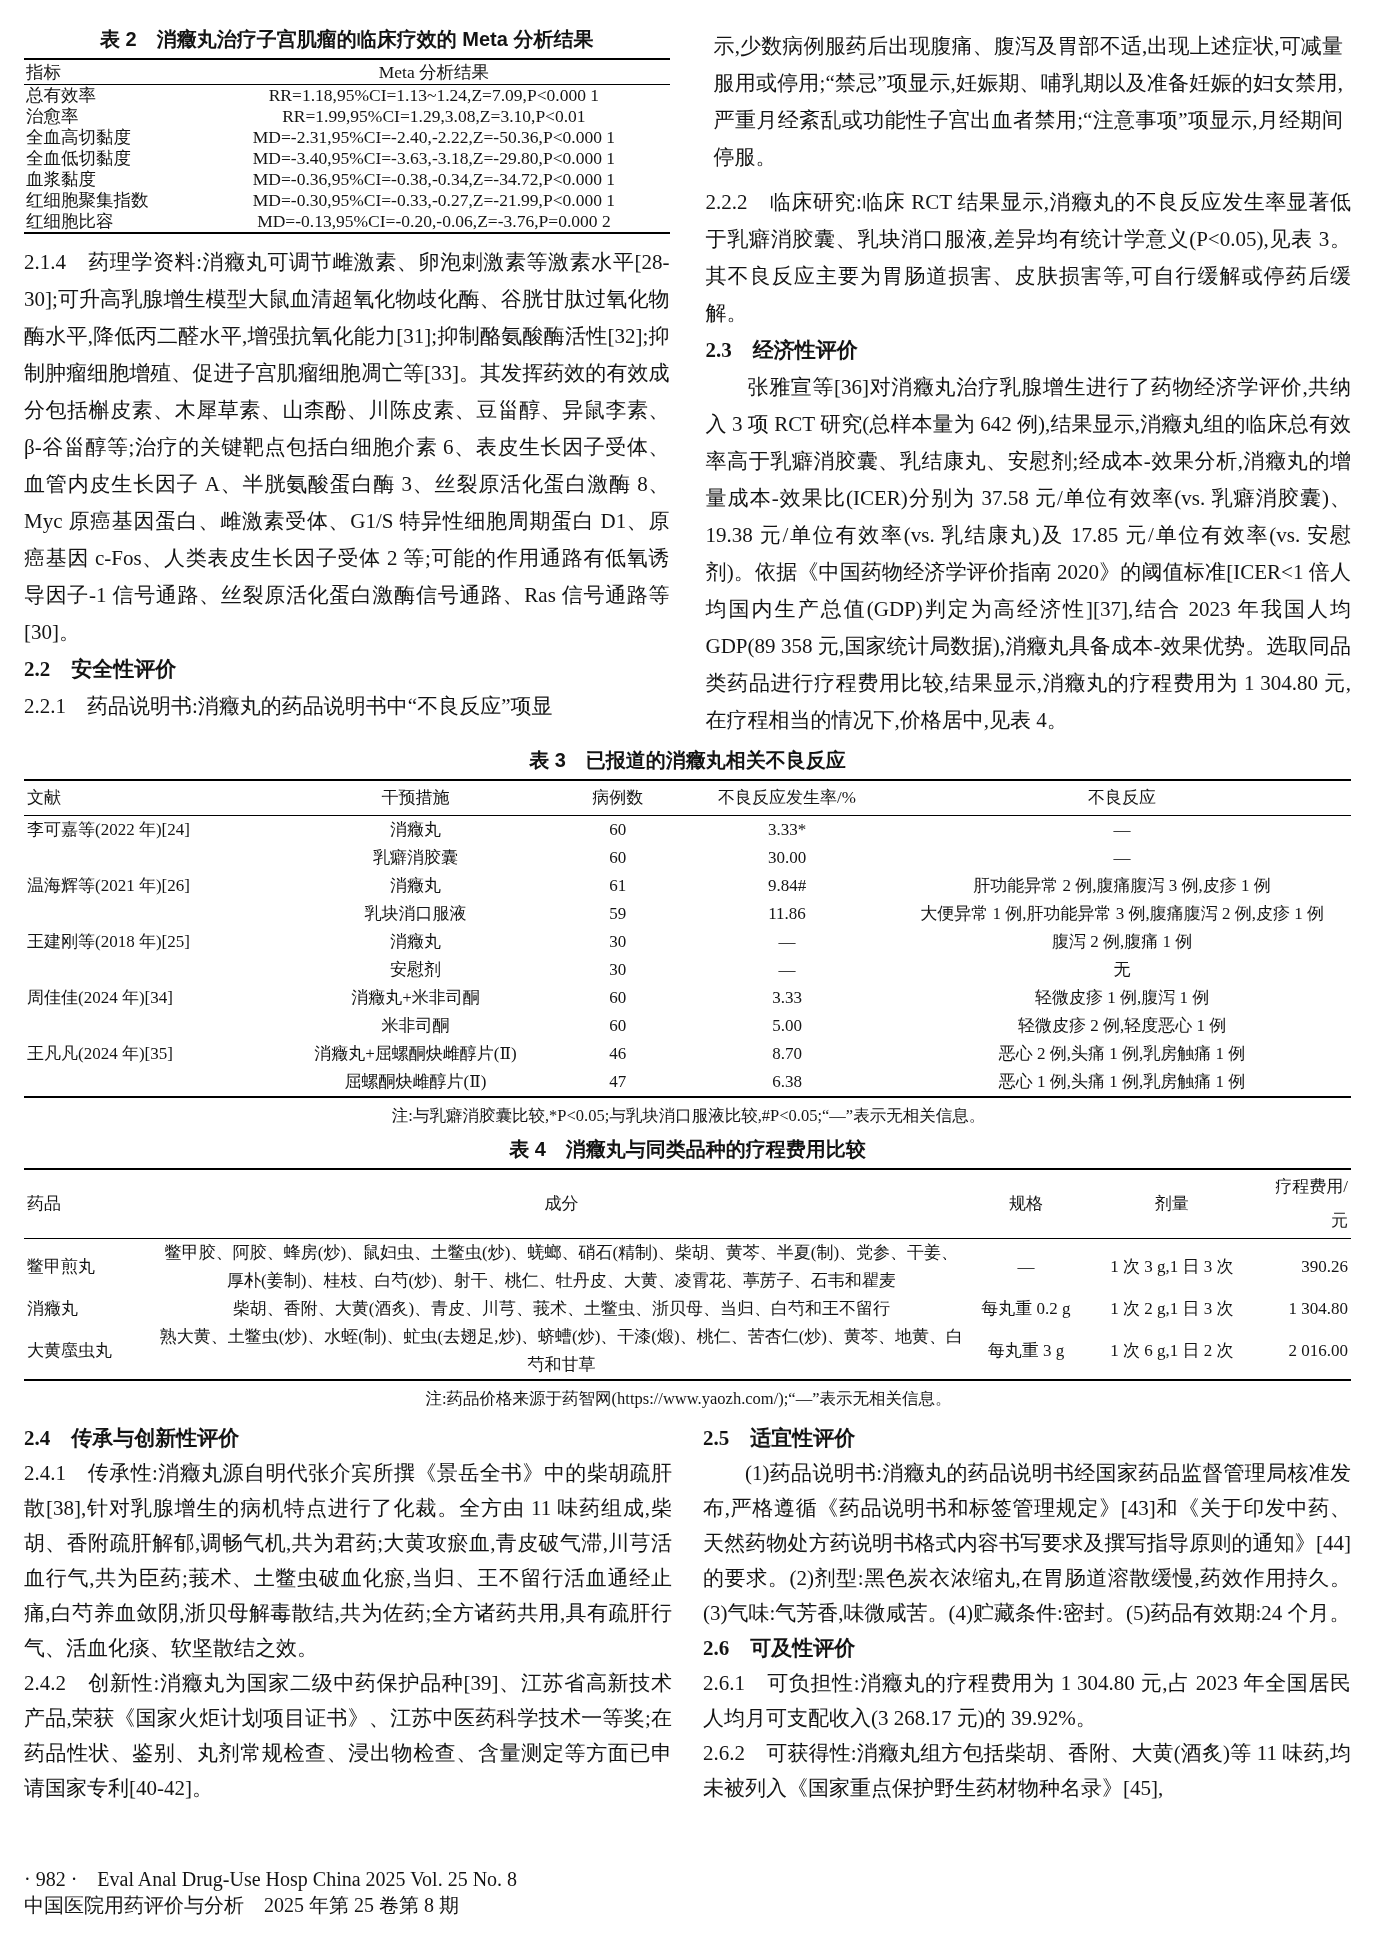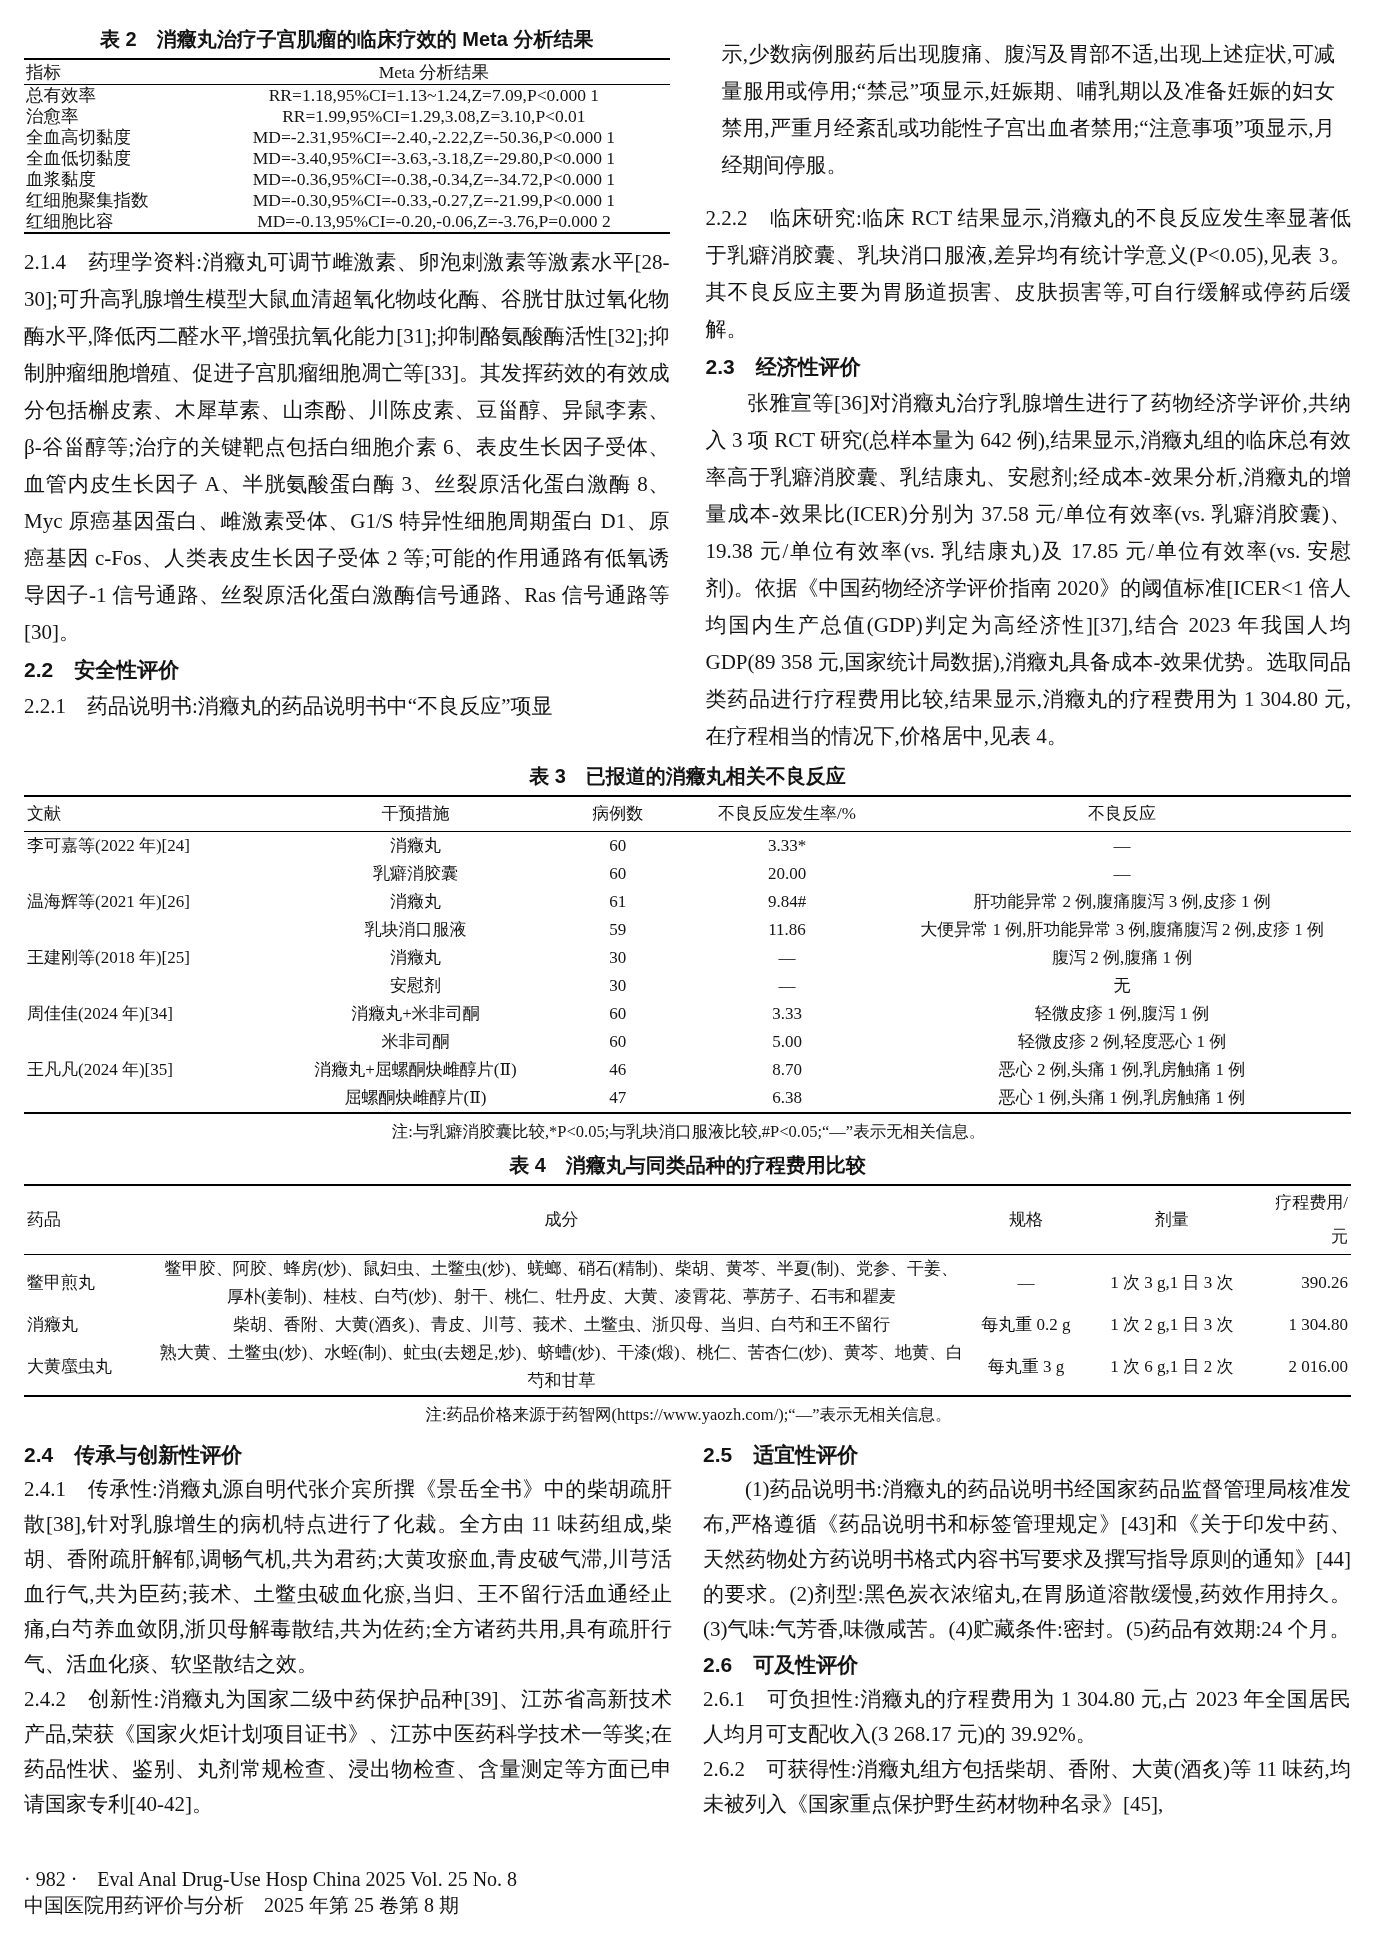--- a/index.html
+++ b/index.html
@@ -6,21 +6,21 @@
   .page{
     width:1375px;height:1940px;background:#ffffff;color:#141414;
     position:relative;box-sizing:border-box;padding:20px 24px 0 24px;
     font-family:"Liberation Serif","DejaVu Serif",serif;
   }
   .columns{display:flex;gap:36px;}
   .col{flex:1;min-width:0;}
   .body-text{font-size:21px;line-height:37px;text-align:justify;}
   .body-text.tight{line-height:35px;}
   .sec-head{
-    font-family:Liberation Sans, sans-serif;
+    font-family:Liberation Serif, serif;
     font-weight:bold;font-size:21px;line-height:37px;text-align:left;
   }
   .sec-head.tight{line-height:35px;}
   .indent{text-indent:2em;}
   .tbl-title{
     font-family:"Liberation Sans","DejaVu Sans",sans-serif;
     font-weight:bold;text-align:center;font-size:20px;line-height:30px;
     margin:4px 0 4px 0;
   }
   table{border-collapse:collapse;width:100%;table-layout:fixed;}
@@ -100,21 +100,21 @@
               <td>MD=-0.13,95%CI=-0.20,-0.06,Z=-3.76,P=0.000 2</td>
             </tr>
           </tbody>
       </table>
       <div class="spacer-s"></div>
       <p class="body-text" style="margin:4px 0 0 0;">2.1.4　药理学资料:消癥丸可调节雌激素、卵泡刺激素等激素水平[28-30];可升高乳腺增生模型大鼠血清超氧化物歧化酶、谷胱甘肽过氧化物酶水平,降低丙二醛水平,增强抗氧化能力[31];抑制酪氨酸酶活性[32];抑制肿瘤细胞增殖、促进子宫肌瘤细胞凋亡等[33]。其发挥药效的有效成分包括槲皮素、木犀草素、山柰酚、川陈皮素、豆甾醇、异鼠李素、β-谷甾醇等;治疗的关键靶点包括白细胞介素 6、表皮生长因子受体、血管内皮生长因子 A、半胱氨酸蛋白酶 3、丝裂原活化蛋白激酶 8、Myc 原癌基因蛋白、雌激素受体、G1/S 特异性细胞周期蛋白 D1、原癌基因 c-Fos、人类表皮生长因子受体 2 等;可能的作用通路有低氧诱导因子-1 信号通路、丝裂原活化蛋白激酶信号通路、Ras 信号通路等[30]。</p>
       <div class="sec-head">2.2　安全性评价</div>
       <p class="body-text" style="margin:0;">2.2.1　药品说明书:消癥丸的药品说明书中“不良反应”项显</p>
     </div>
     <div class="col">
-      <p class="body-text" style="margin:16px;">示,少数病例服药后出现腹痛、腹泻及胃部不适,出现上述症状,可减量服用或停用;“禁忌”项显示,妊娠期、哺乳期以及准备妊娠的妇女禁用,严重月经紊乱或功能性子宫出血者禁用;“注意事项”项显示,月经期间停服。</p>
+      <p class="body-text" style="margin:8px;">示,少数病例服药后出现腹痛、腹泻及胃部不适,出现上述症状,可减量服用或停用;“禁忌”项显示,妊娠期、哺乳期以及准备妊娠的妇女禁用,严重月经紊乱或功能性子宫出血者禁用;“注意事项”项显示,月经期间停服。</p>
       <p class="body-text" style="margin:0;">2.2.2　临床研究:临床 RCT 结果显示,消癥丸的不良反应发生率显著低于乳癖消胶囊、乳块消口服液,差异均有统计学意义(P&lt;0.05),见表 3。其不良反应主要为胃肠道损害、皮肤损害等,可自行缓解或停药后缓解。</p>
       <div class="sec-head">2.3　经济性评价</div>
       <p class="body-text indent" style="margin:0;">张雅宣等[36]对消癥丸治疗乳腺增生进行了药物经济学评价,共纳入 3 项 RCT 研究(总样本量为 642 例),结果显示,消癥丸组的临床总有效率高于乳癖消胶囊、乳结康丸、安慰剂;经成本-效果分析,消癥丸的增量成本-效果比(ICER)分别为 37.58 元/单位有效率(vs. 乳癖消胶囊)、19.38 元/单位有效率(vs. 乳结康丸)及 17.85 元/单位有效率(vs. 安慰剂)。依据《中国药物经济学评价指南 2020》的阈值标准[ICER&lt;1 倍人均国内生产总值(GDP)判定为高经济性][37],结合 2023 年我国人均 GDP(89 358 元,国家统计局数据),消癥丸具备成本-效果优势。选取同品类药品进行疗程费用比较,结果显示,消癥丸的疗程费用为 1 304.80 元,在疗程相当的情况下,价格居中,见表 4。</p>
     </div>
   </div>
 
   <div class="fullwidth">
     <div class="tbl-title">表 3　已报道的消癥丸相关不良反应</div>
     <table class="t3">
       <colgroup>
@@ -138,21 +138,21 @@
             <td>李可嘉等(2022 年)[24]</td>
             <td>消癥丸</td>
             <td>60</td>
             <td>3.33*</td>
             <td>—</td>
           </tr>
           <tr>
             <td></td>
             <td>乳癖消胶囊</td>
             <td>60</td>
-            <td>20.00</td>
+            <td>30.00</td>
             <td>—</td>
           </tr>
           <tr>
             <td>温海辉等(2021 年)[26]</td>
             <td>消癥丸</td>
             <td>61</td>
             <td>9.84#</td>
             <td>肝功能异常 2 例,腹痛腹泻 3 例,皮疹 1 例</td>
           </tr>
           <tr>

